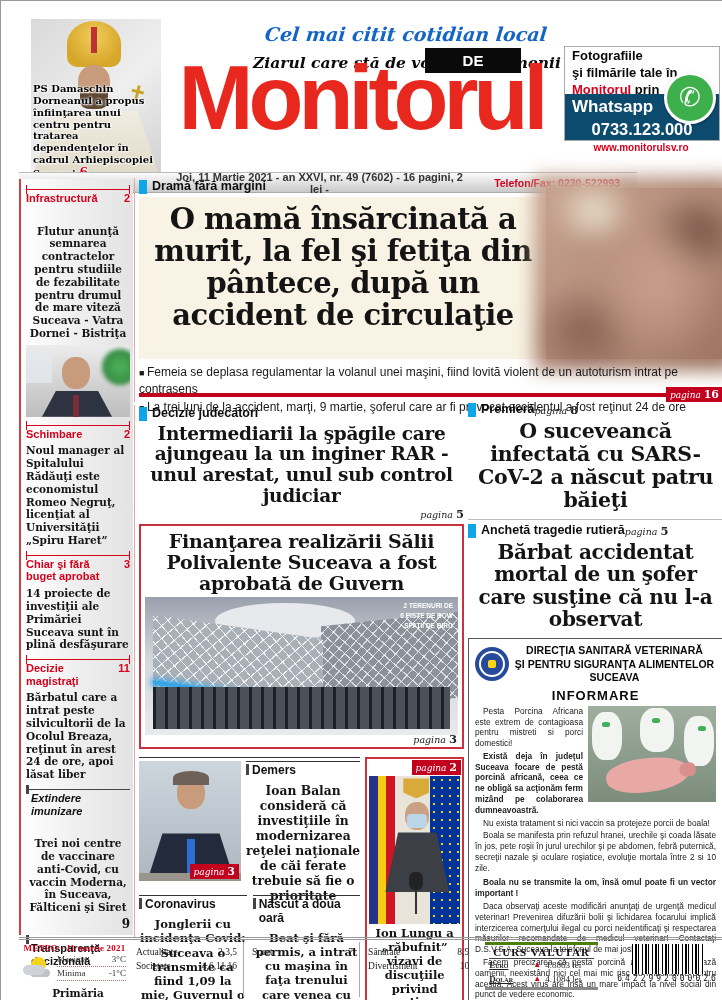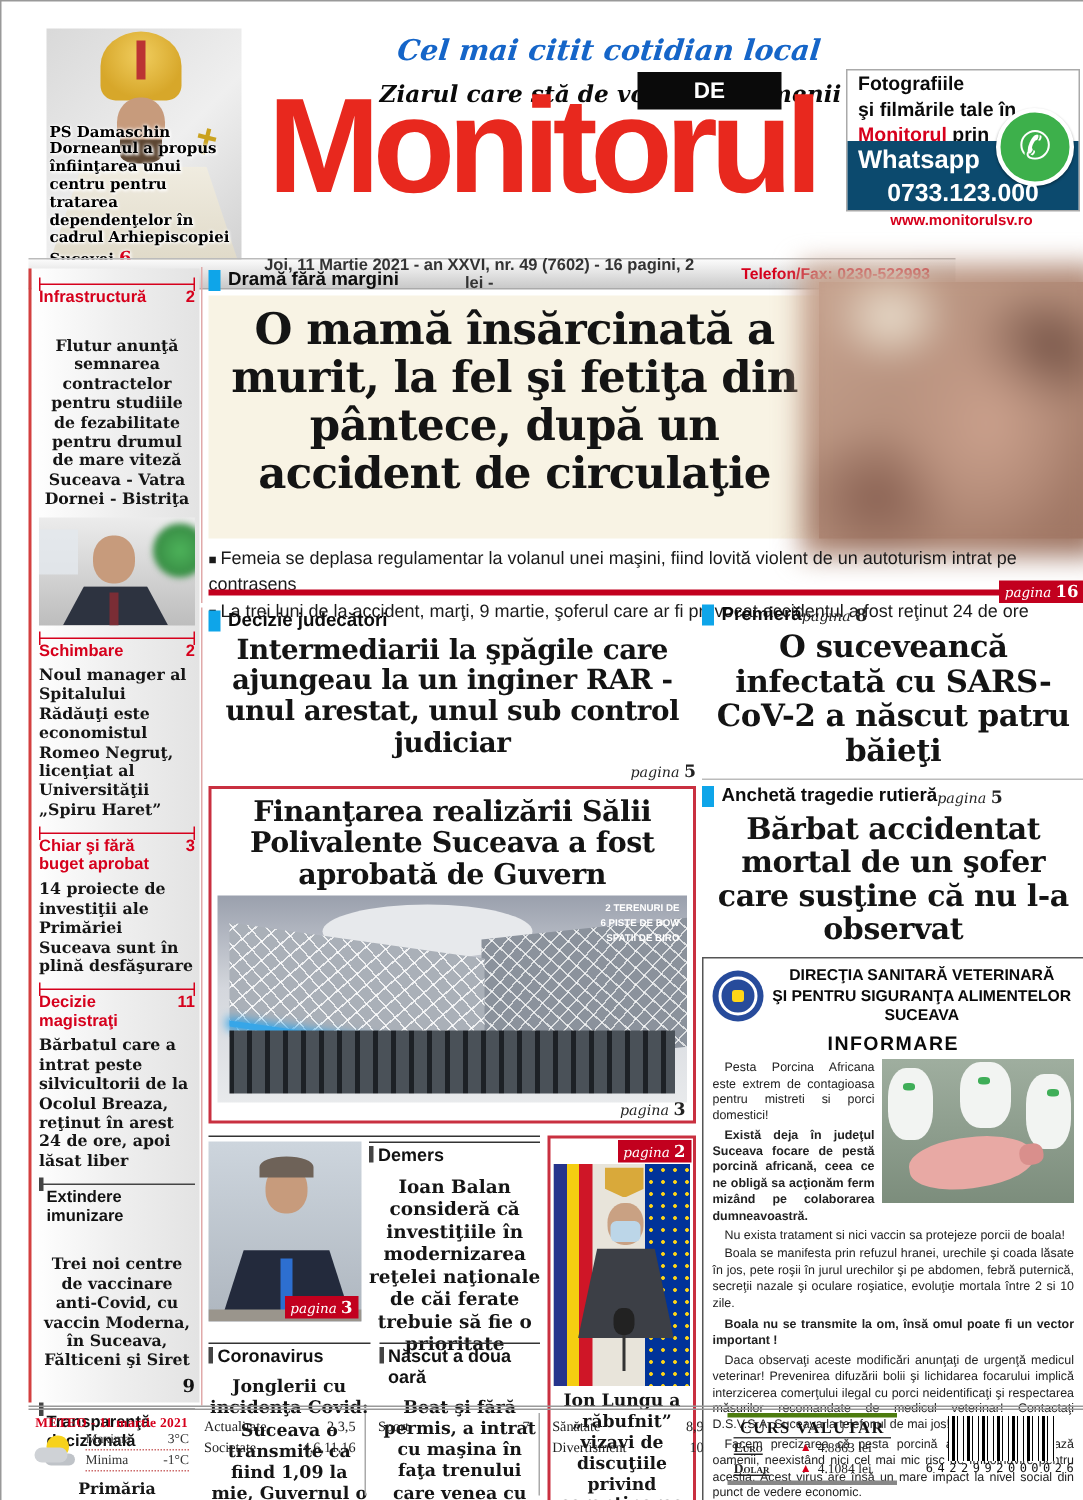--- a/index.html
+++ b/index.html
@@ -237,21 +237,21 @@
     <div class="sb-item">
       <div class="sb-kick">
           <span>Decizie magistraţi</span>
           <span>11</span>
         </div>
       <div class="sb-text">Bărbatul care a intrat peste silvicultorii de la Ocolul Breaza, reţinut în arest 24 de ore, apoi lăsat liber</div>
     </div>
 
     <div class="sb-item">
       <div class="sb-kick black">
-          <span style="padding-left:5px;">Extindere imunizare</span>
+          <span style="padding-left:5px;font-style:italic;">Extindere imunizare</span>
         </div>
       <div class="sb-text ctr">Trei noi centre de vaccinare anti-Covid, cu vaccin Moderna, în Suceava, Fălticeni şi Siret</div>
       <span class="sb-pg">9</span>
     </div>
 
     <div class="sb-item">
       <div class="sb-kick black">
           <span style="padding-left:5px;">Transparenţă decizională</span>
         </div>
       <div class="sb-text ctr">Primăria Fălticeni a anunţat deschiderea procesului de consultare publică pentru bugetul pe anul 2021</div>

